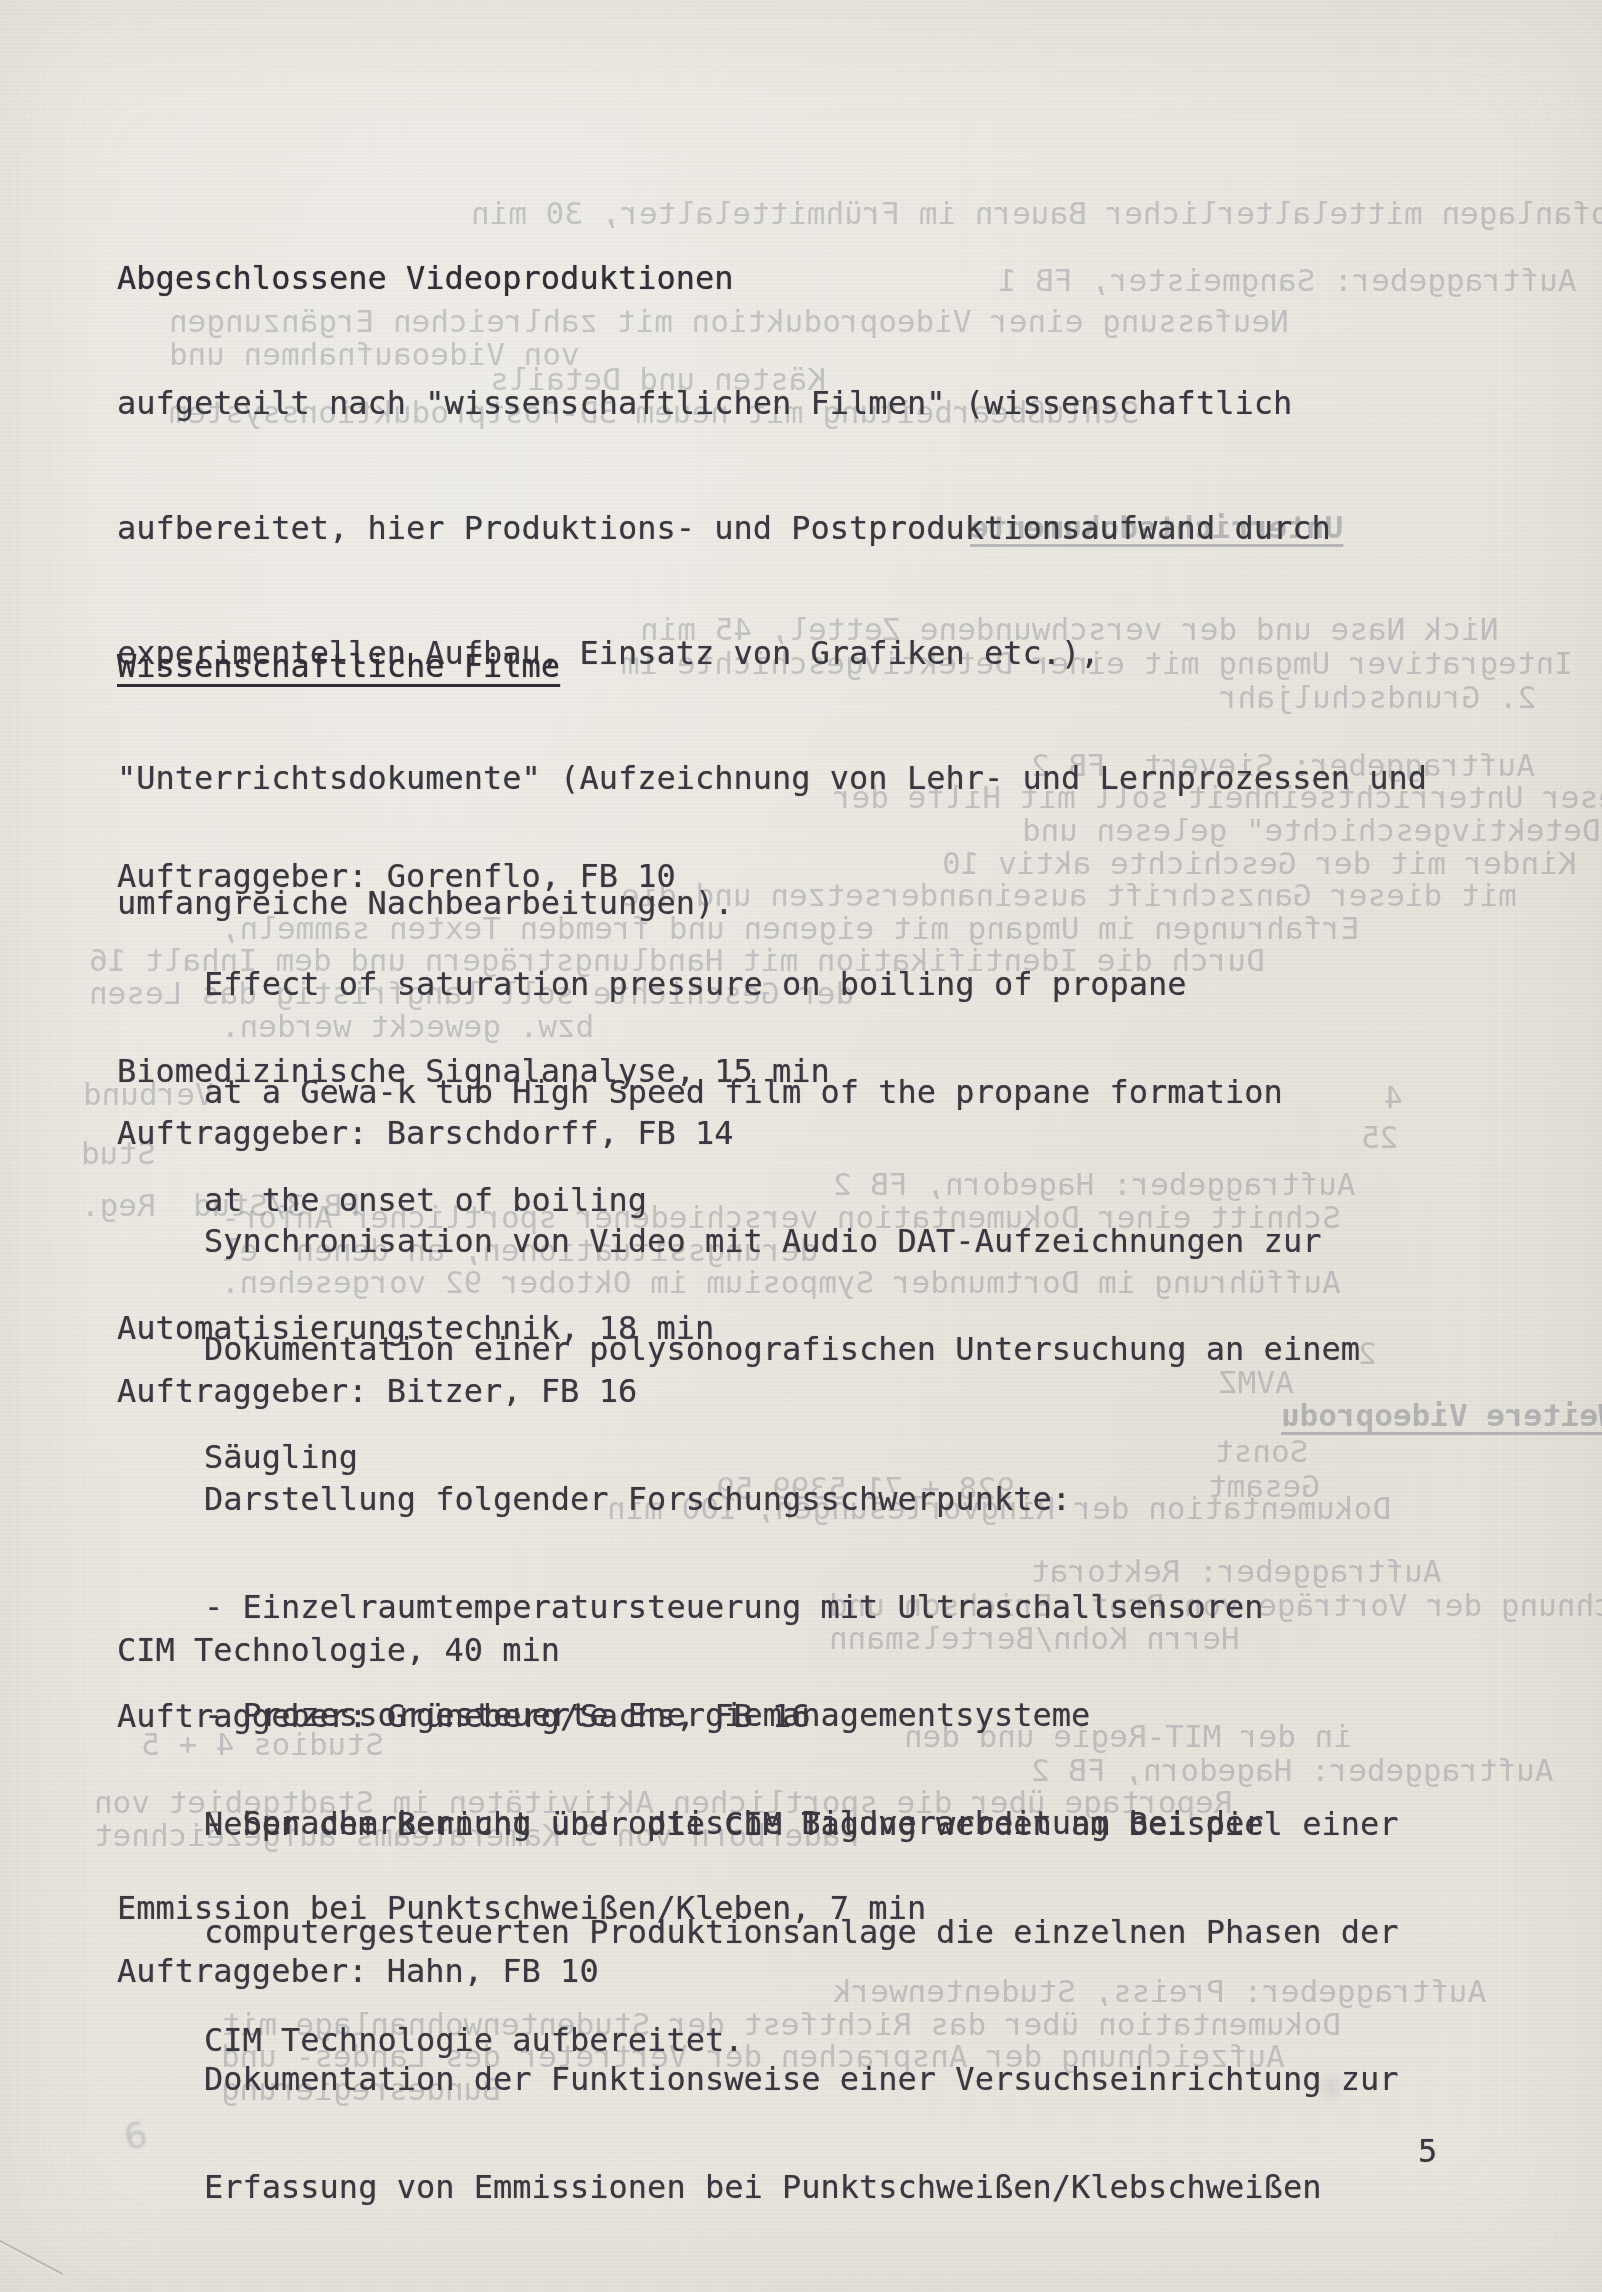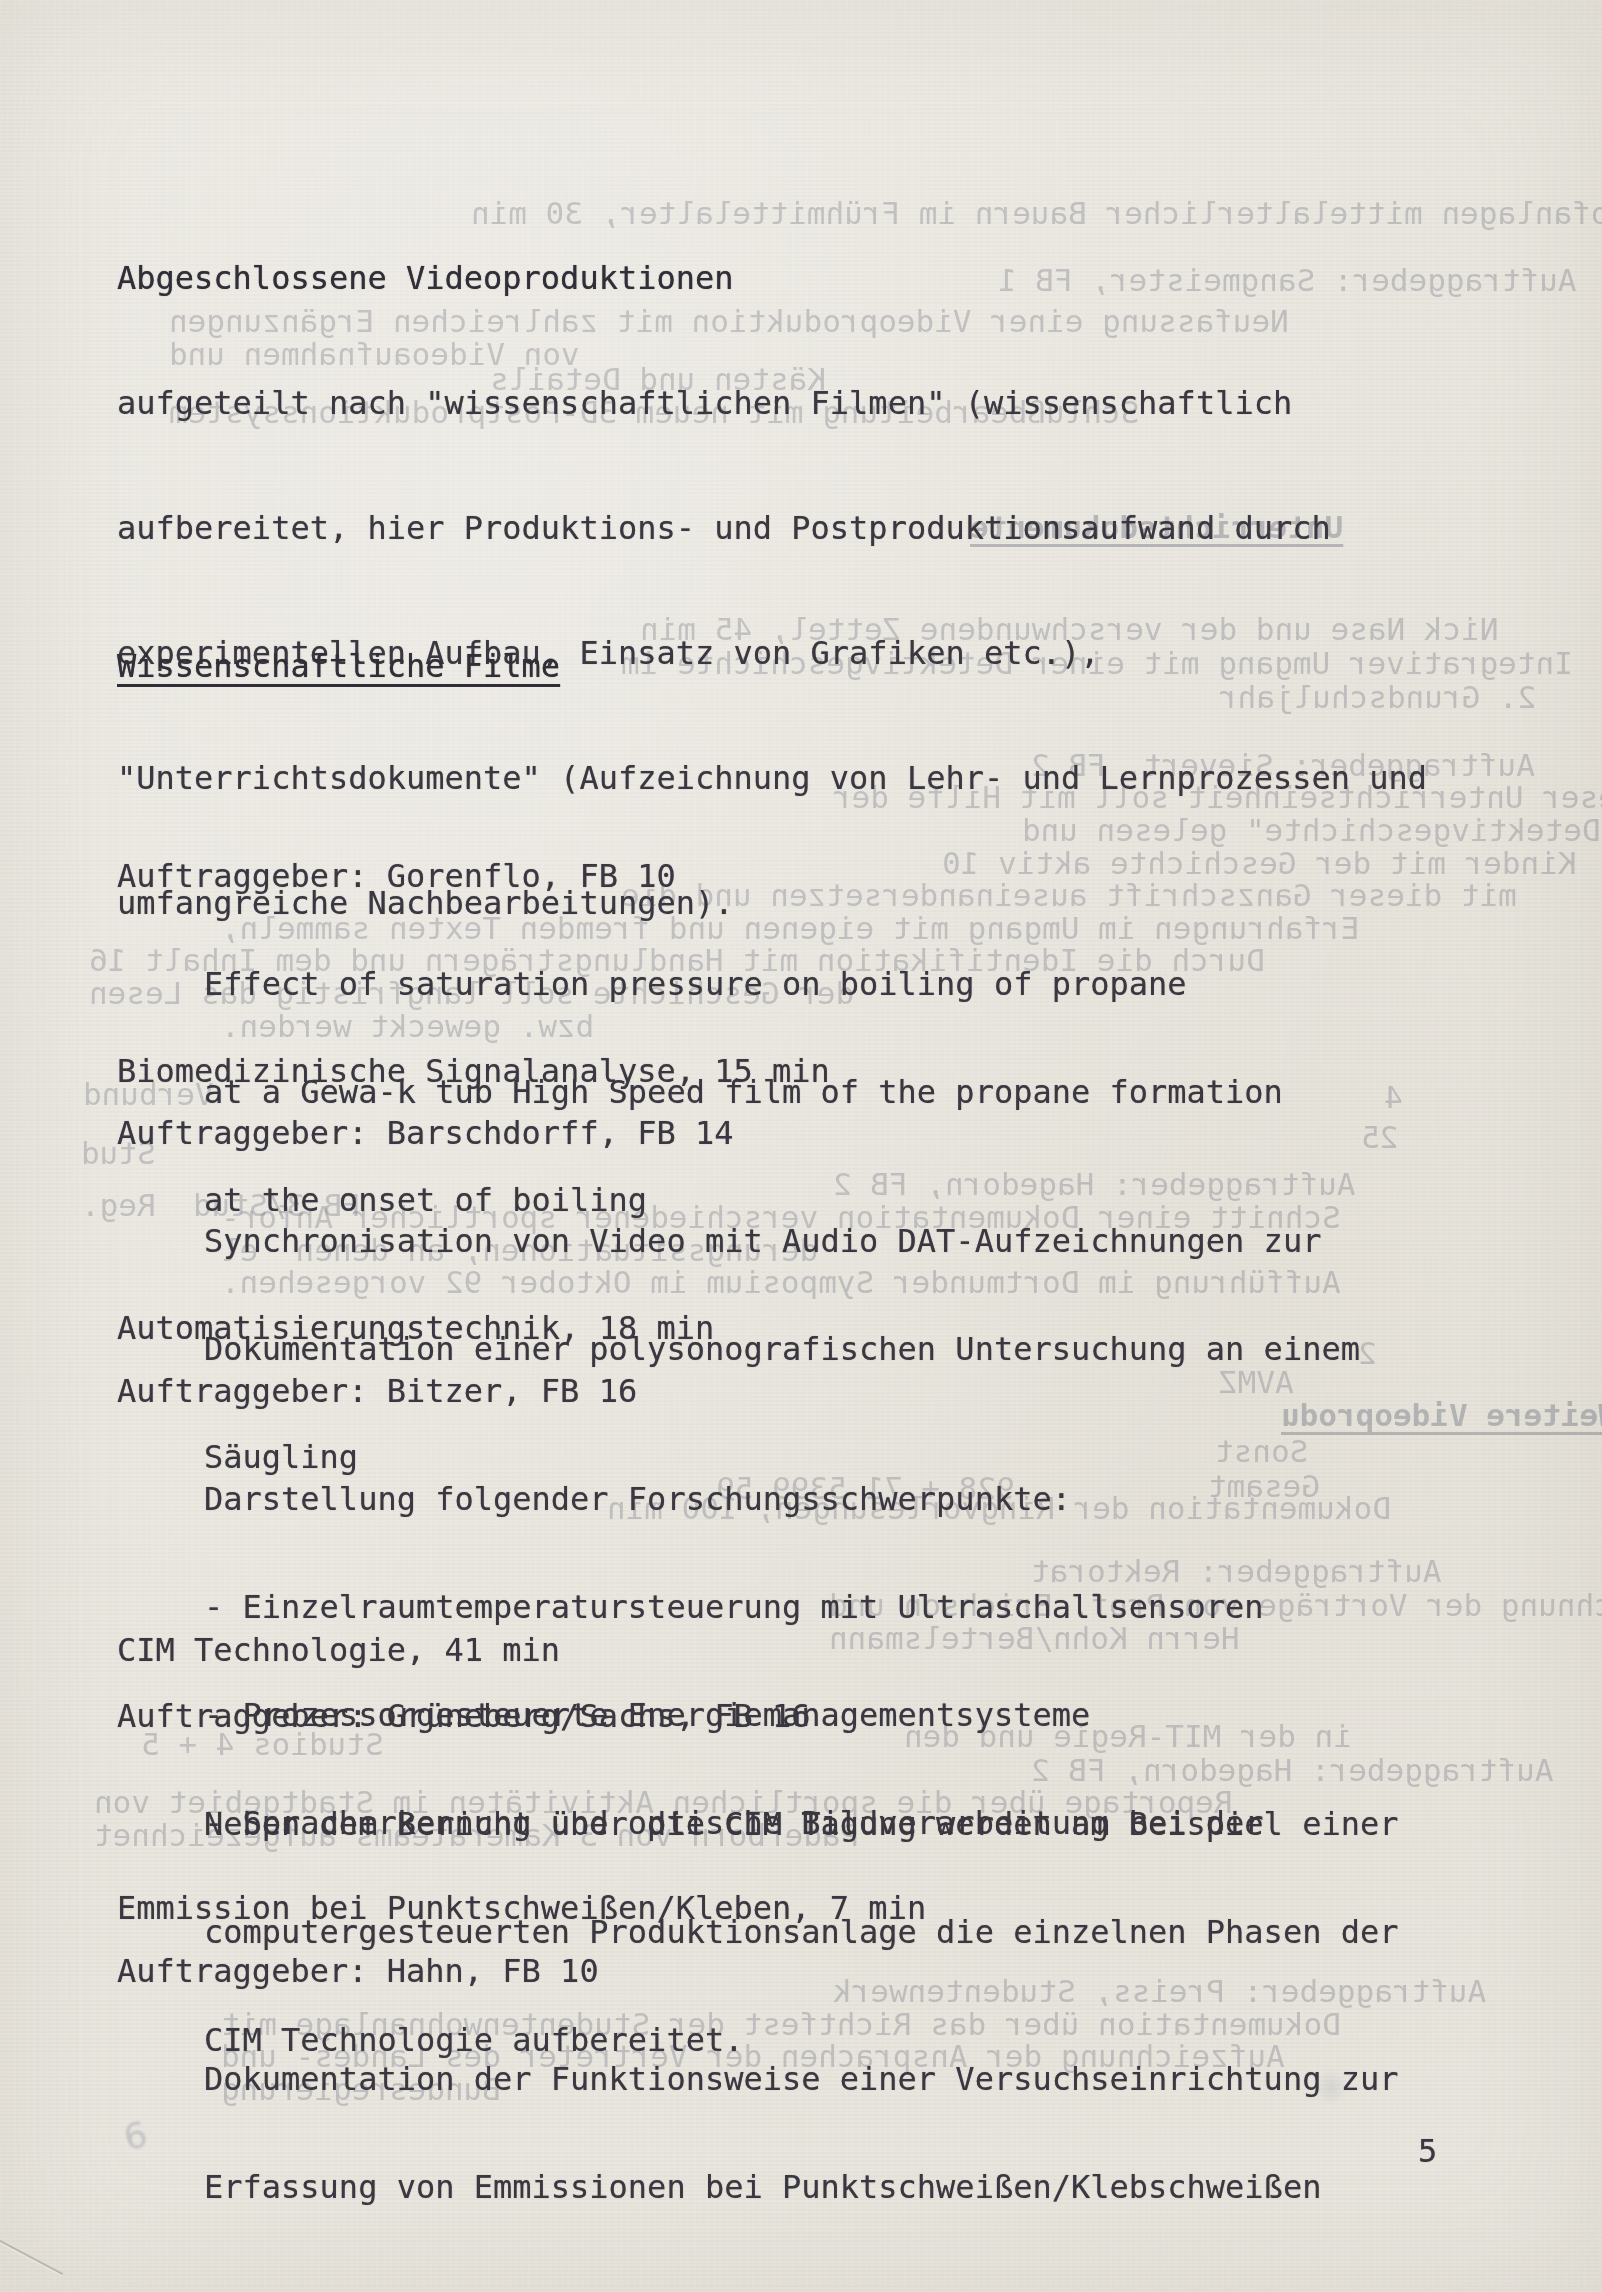--- a/index.html
+++ b/index.html
@@ -161,21 +161,21 @@
 
   <section class="block tight" style="top:1299px">
     <div class="line">Auftraggeber: Bitzer, FB 16</div>
     <div class="line ind">Darstellung folgender Forschungsschwerpunkte:</div>
     <div class="line ind">- Einzelraumtemperatursteuerung mit Ultraschallsensoren</div>
     <div class="line ind">- Prozessorgesteuerte Energiemanagementsysteme</div>
     <div class="line ind">- Spracherkennung und optische Bildverarbeitung bei der</div>
   </section>
 
   <section class="block" style="top:1550px">
-    <div class="line">CIM Technologie, 41 min</div>
+    <div class="line">CIM Technologie, 40 min</div>
   </section>
 
   <section class="block tight" style="top:1624px">
     <div class="line">Auftraggeber: Grüneberg/Sachs, FB 16</div>
     <div class="line ind">Neben dem Bericht über die CIM Tagung werden am Beispiel einer</div>
     <div class="line ind">computergesteuerten Produktionsanlage die einzelnen Phasen der</div>
     <div class="line ind">CIM Technologie aufbereitet.</div>
   </section>
 
   <section class="block" style="top:1808px">

